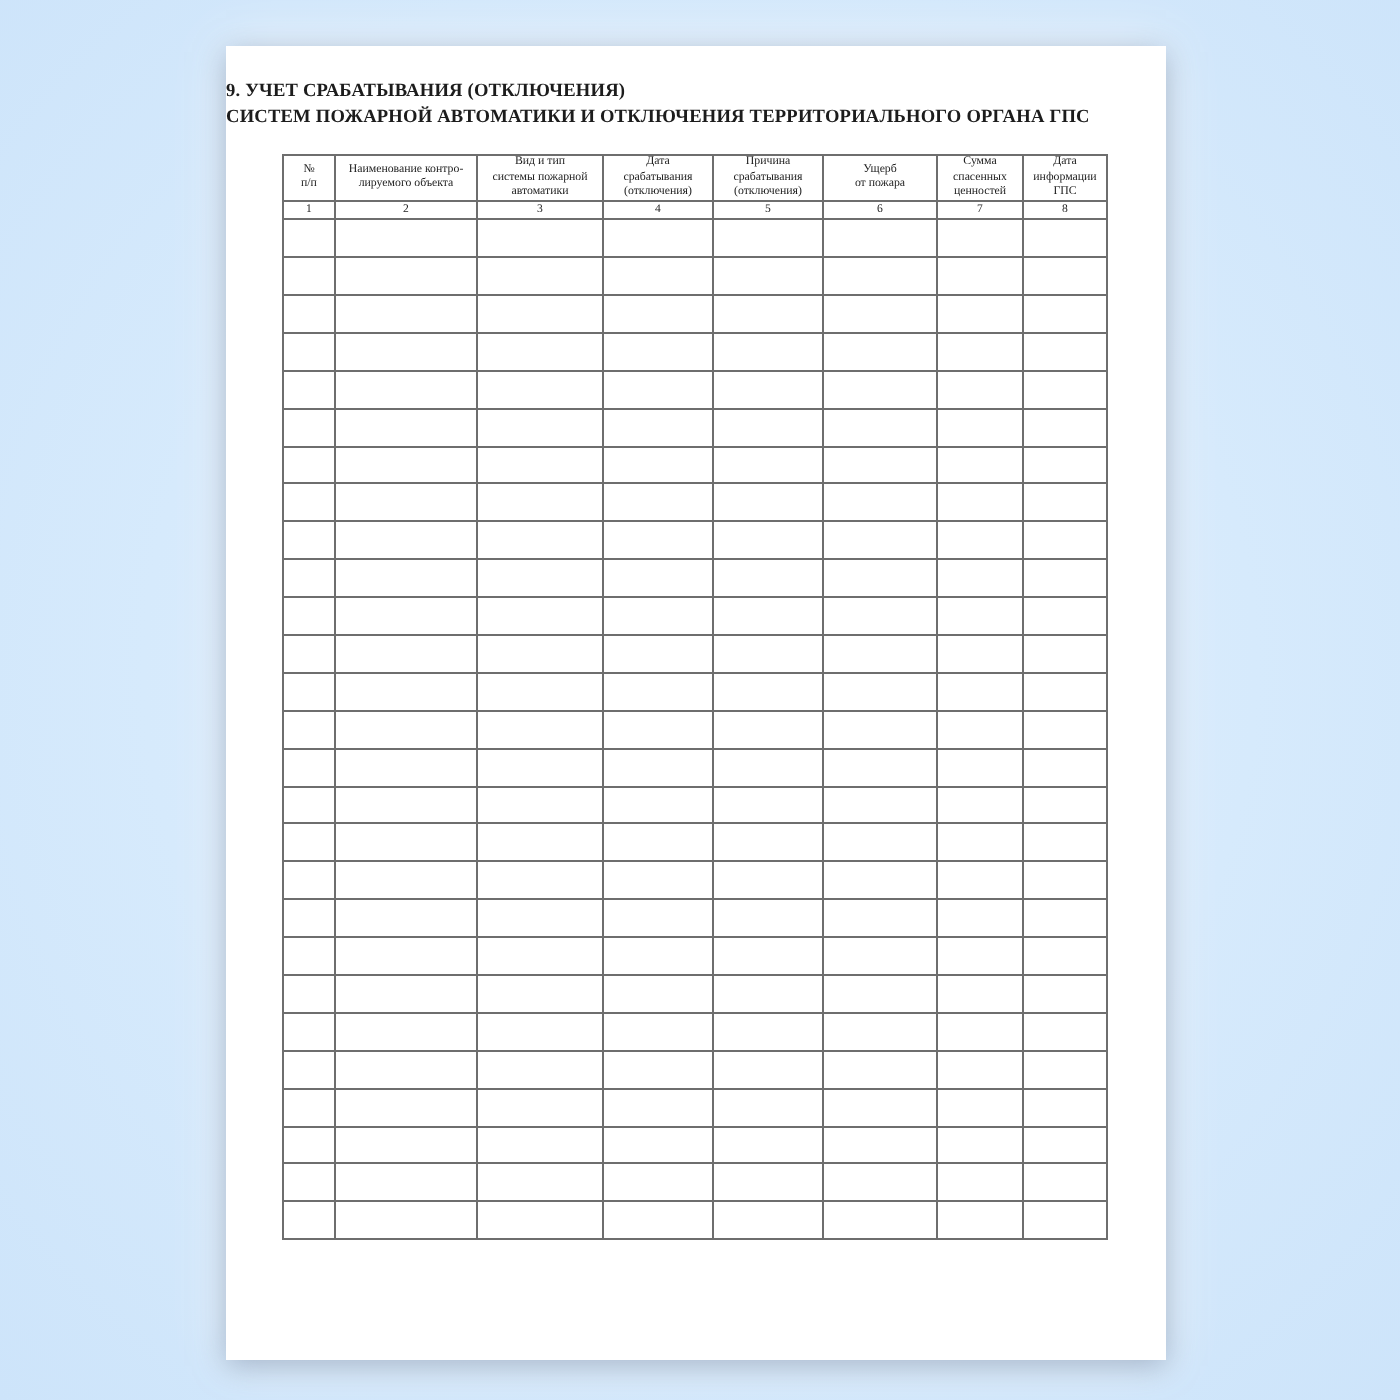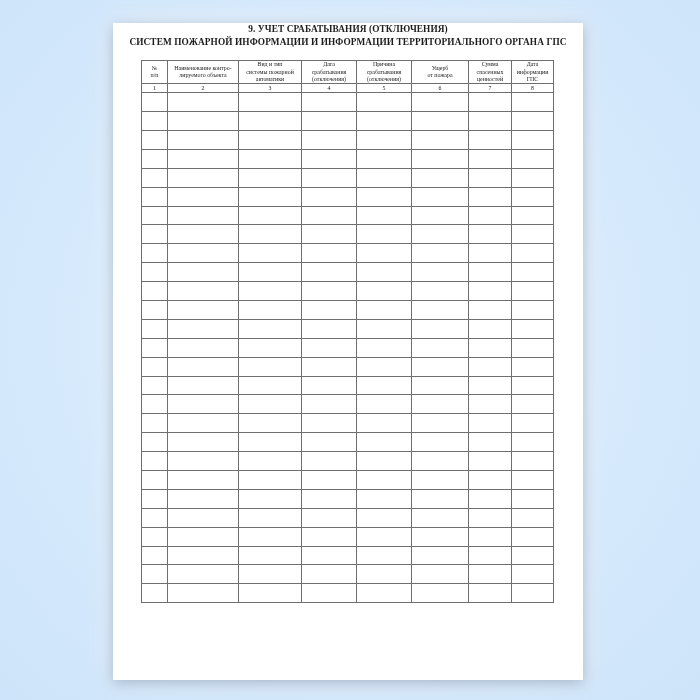--- a/index.html
+++ b/index.html
@@ -20,21 +20,21 @@
     position: absolute;
     left: 113px;
     top: 23px;
     width: 470px;
     height: 657px;
     background: #ffffff;
     box-shadow: 0 3px 14px rgba(105, 128, 158, 0.55), 0 0 26px rgba(255, 255, 255, 0.85);
     box-sizing: border-box;
   }
   .doc-title {
-    text-align: center;
+    margin-top: 17px;
     font-weight: bold;
     font-size: 9.3px;
     line-height: 12.6px;
     color: #1c1c1c;
     letter-spacing: 0.1px;
   }
   table.log {
     border-collapse: collapse;
     table-layout: fixed;
     margin-left: 28px;
@@ -69,21 +69,21 @@
     height: 18.9px;
   }
 </style>
 </head>
 <body>
 
 <div class="scene">
   <div class="page">
     <div class="doc-title">
       <div>9. УЧЕТ СРАБАТЫВАНИЯ (ОТКЛЮЧЕНИЯ)</div>
-      <div>СИСТЕМ ПОЖАРНОЙ ИНФОРМАЦИИ И ИНФОРМАЦИИ ТЕРРИТОРИАЛЬНОГО ОРГАНА ГПС</div>
+      <div>СИСТЕМ ПОЖАРНОЙ АВТОМАТИКИ И ОТКЛЮЧЕНИЯ ТЕРРИТОРИАЛЬНОГО ОРГАНА ГПС</div>
     </div>
     <table class="log">
       <colgroup>
           <col style="width: 26px;">
           <col style="width: 71px;">
           <col style="width: 63px;">
           <col style="width: 55px;">
           <col style="width: 55px;">
           <col style="width: 57px;">
           <col style="width: 43px;">

